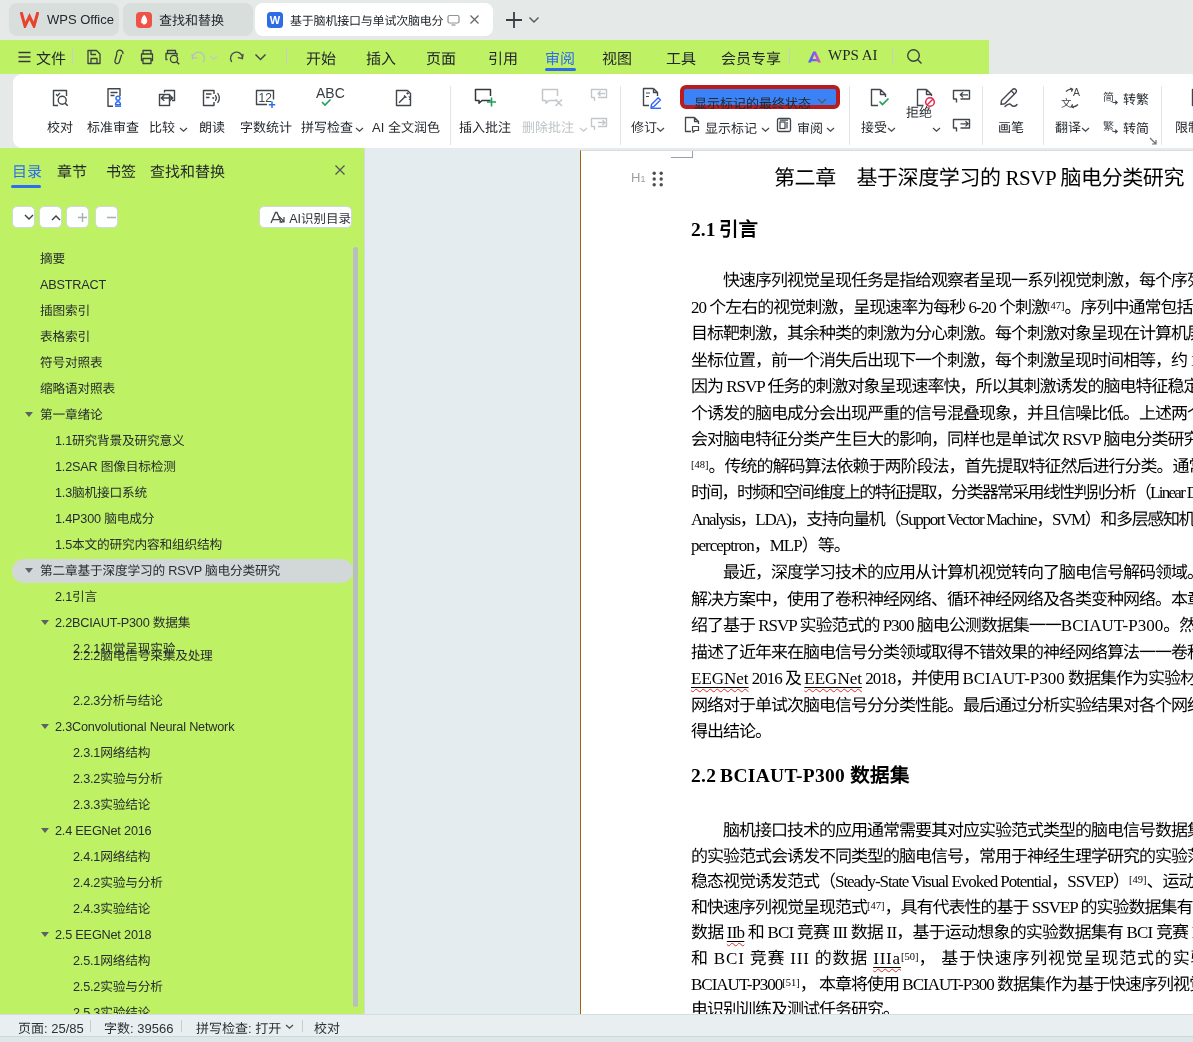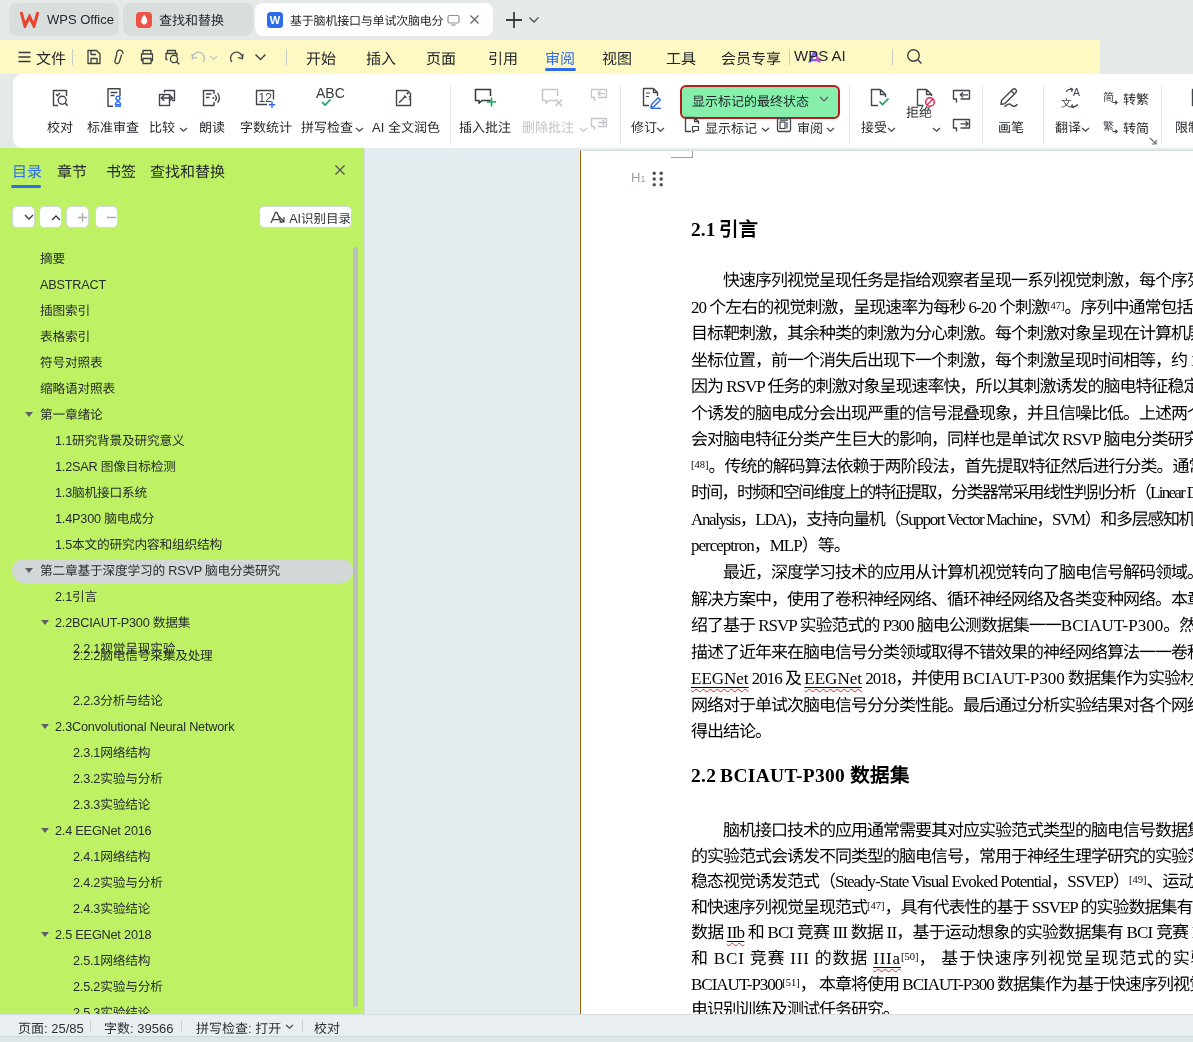--- a/index.html
+++ b/index.html
@@ -4,21 +4,21 @@
 <style>
   * { margin:0; padding:0; box-sizing:border-box; }
   html,body { width:1193px; height:1042px; overflow:hidden; }
   body { position:relative; background:#e5eae8; font-family:"Liberation Sans",sans-serif; }
   .abs { position:absolute; }
   svg { display:block; }
   
   #tabbar { position:absolute; left:0; top:0; width:1193px; height:40px; background:#e5eae8; }
   .tab { position:absolute; top:3px; height:33px; border-radius:8px; display:flex; align-items:center; font-size:13px; color:#23272b; white-space:nowrap; }
   
-  #menubar { position:absolute; left:0; top:40px; width:1100px; height:34px; background:#fef9c3; }
+  #menubar { position:absolute; left:0; top:40px; width:989px; height:34px; background:#bef264; }
   .menuitem { position:absolute; top:7px; font-size:15px; color:#23272c; }
   .vsep { position:absolute; width:1px; background:#c7cdcb; }
   
   #ribbon { position:absolute; left:13px; top:74px; width:1187px; height:74px; background:#ffffff; border-radius:9px; }
   .rlabel { position:absolute; font-size:13px; color:#262b30; white-space:nowrap; }
   .rsep { position:absolute; width:1px; top:12px; height:59px; background:#e3e6e8; }
   .gray { color:#bfc4c7; }
   
   #docarea { position:absolute; left:0; top:148px; width:1193px; height:866px; background:#e4ecef; }
   #page { position:absolute; left:580px; top:2px; width:613px; height:864px; background:#ffffff; border-top:1px solid #d9dcdd; border-left:1px solid #a16207; }
@@ -146,21 +146,21 @@
         <defs>
           <linearGradient id="ai1" x1="0" y1="0" x2="1" y2="0">
             <stop offset="0" stop-color="#2b6bf3"></stop>
             <stop offset="0.55" stop-color="#9a53f0"></stop>
             <stop offset="1" stop-color="#f3559e"></stop>
           </linearGradient>
         </defs>
         <path d="M2 13.5 L7.2 2.5 L9.8 2.5 L15 13.5 L12 13.5 L8.5 5.6 L5 13.5 Z M6.5 10 h4 l1 2.3 h-6 Z" fill="url(#ai1)"></path>
       </svg>
     </div>
-    <div class="menuitem" style="left:794px;">WPS AI</div>
+    <div class="menuitem" style="left:828px;font-family:Liberation Serif, serif;">WPS AI</div>
     <div class="vsep" style="left:892px; top:9px; height:16px;"></div>
     <div class="abs" style="left:906px; top:8px;">
       <svg width="17" height="17" viewBox="0 0 17 17">
         <circle cx="7.5" cy="7.5" r="5.8" fill="none" stroke="#3b4045" stroke-width="1.4"></circle>
         <path d="M11.8 11.8 L15.5 15.5" stroke="#3b4045" stroke-width="1.4"></path>
       </svg>
     </div>
   </div>
   <div id="ribbon">
 
@@ -283,21 +283,21 @@
         <path d="M9.5 21.3 H20" stroke="#2e6bef" stroke-width="1.4"></path>
       </svg>
     </div>
     <div class="rlabel" style="left:618px; top:43px;">修订</div>
     <div class="abs" style="left:643px; top:53px;">
       <svg width="9" height="6" viewBox="0 0 9 6">
         <path d="M1 1 L4.5 4.3 L8 1" fill="none" stroke="#41464c" stroke-width="1.2"></path>
       </svg>
     </div>
 
-    <div class="abs" style="left:667px; top:11px; width:160px; height:34px; border:2px solid #b91c1c; border-radius:6px; background:#86efac;">
+    <div class="abs" style="left:667px; top:11px; width:160px; height:24px; border:4px solid #b91c1c; border-radius:6px; background:#3b82f6;">
       <div style="position:absolute; left:10px; top:4px; font-size:13px; color:#23282c;">显示标记的最终状态</div>
       <svg style="position:absolute; right:9px; top:9px;" width="10" height="7" viewBox="0 0 10 7">
         <path d="M1 1 L5 5 L9 1" fill="none" stroke="#55595d" stroke-width="1.2"></path>
       </svg>
     </div>
 
     <div class="abs" style="left:671px; top:42px;">
       <svg width="16" height="17" viewBox="0 0 16 17">
         <path d="M10.5 1.5 H1.5 V15.5 H7 M10.5 1.5 L14.5 5.5 V8 M10.5 1.5 V5.5 H14.5" fill="none" stroke="#41464c" stroke-width="1.3" stroke-linejoin="round"></path>
         <path d="M8.5 10.5 H14.5 V14.5 H11 L9 16.3 V14.5 H8.5 Z" fill="none" stroke="#41464c" stroke-width="1.2" stroke-linejoin="round"></path>
@@ -429,20 +429,21 @@
           <g fill="#4a4f54">
             <circle cx="2.2" cy="2.2" r="1.7"></circle>
             <circle cx="9.2" cy="2.2" r="1.7"></circle>
             <circle cx="2.2" cy="8" r="1.7"></circle>
             <circle cx="9.2" cy="8" r="1.7"></circle>
             <circle cx="2.2" cy="13.8" r="1.7"></circle>
             <circle cx="9.2" cy="13.8" r="1.7"></circle>
           </g>
         </svg>
       </div>
+      <div class="serif abs" style="left:193px; top:10px; font-size:21px; font-weight:500; letter-spacing:-0.4px; white-space:pre; color:#000;">第二章　基于深度学习的 RSVP 脑电分类研究</div>
       <div class="serif abs" style="left:110px; top:69px; font-size:19.5px; line-height:19.5px; font-weight:600; white-space:pre; color:#000;">2.1<span style="font-size:14px;"> </span>引言</div>
       <div class="abs serif" style="left:110px; top:117px;">
         <div class="bodyline">　　快速序列视觉呈现任务是指给观察者呈现一系列视觉刺激，每个序列</div>
         <div class="bodyline">20 个左右的视觉刺激，呈现速率为每秒 6-20 个刺激<sup class="ref">[47]</sup>。序列中通常包括一</div>
         <div class="bodyline">目标靶刺激，其余种类的刺激为分心刺激。每个刺激对象呈现在计算机屏幕</div>
         <div class="bodyline">坐标位置，前一个消失后出现下一个刺激，每个刺激呈现时间相等，约 100</div>
         <div class="bodyline">因为 RSVP 任务的刺激对象呈现速率快，所以其刺激诱发的脑电特征稳定性</div>
         <div class="bodyline">个诱发的脑电成分会出现严重的信号混叠现象，并且信噪比低。上述两个问</div>
         <div class="bodyline">会对脑电特征分类产生巨大的影响，同样也是单试次 RSVP 脑电分类研究的</div>
         <div class="bodyline"><sup class="ref">[48]</sup>。传统的解码算法依赖于两阶段法，首先提取特征然后进行分类。通常采</div>

